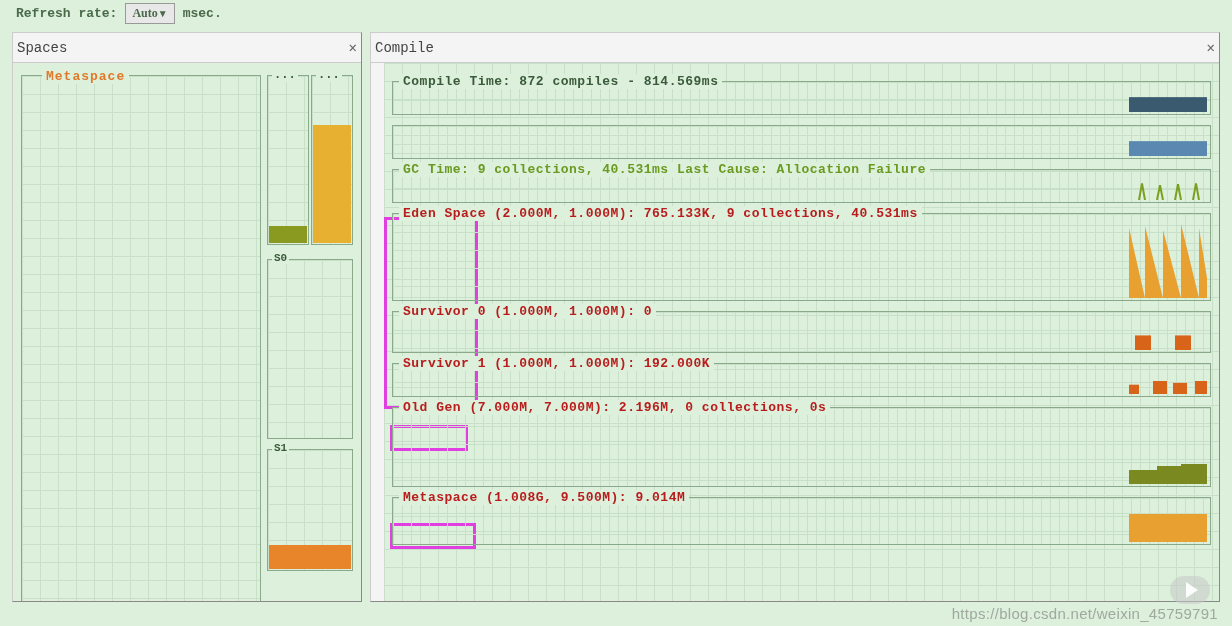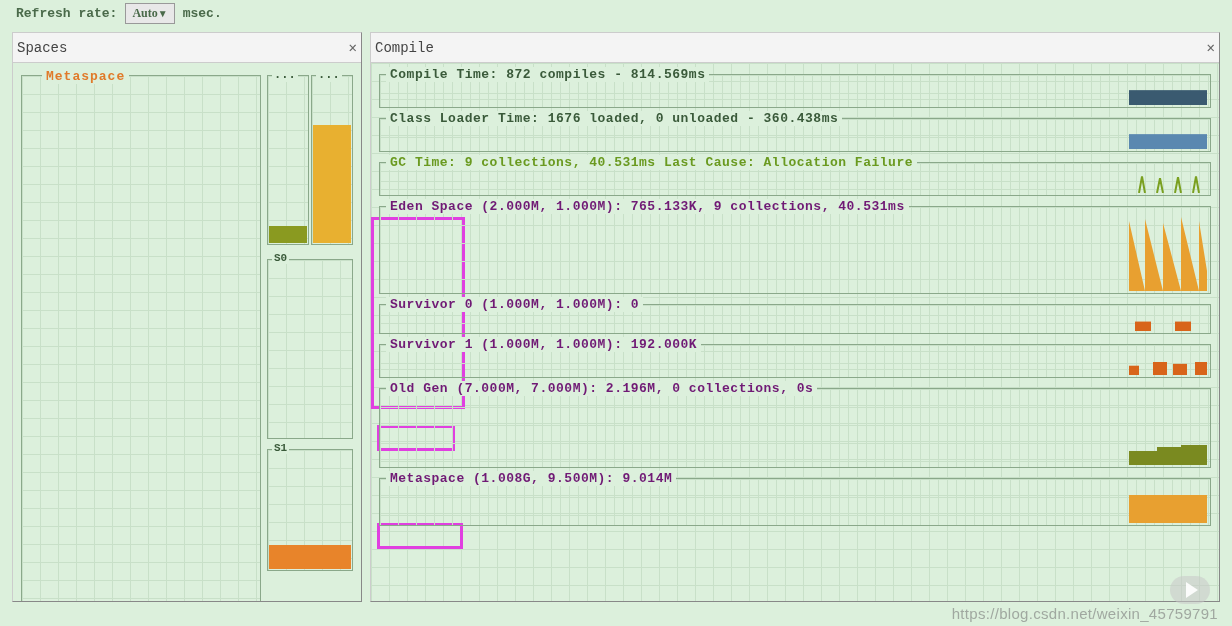--- a/index.html
+++ b/index.html
@@ -124,41 +124,41 @@
   .bar-fill {
     position: absolute;
     bottom: 1px;
     left: 1px;
     right: 1px;
     background: #e8b030;
   }
   .bar-fill-green { background: #8a9a20; }
   .bar-fill-orange2 { background: #e8842a; }
   
-  .graphs-body { padding: 1px 8px; }
+  .graphs-body { padding: 8px 8px; margin-left: 13px; }
   .graph-row {
     border: 1px solid #8aa88a;
     position: relative;
     margin-bottom: 6px;
     margin-top: 10px;
     height: 34px;
   }
   .graph-row .label {
     position: absolute;
     top: -8px;
     left: 6px;
     background: #dcf0dc;
     padding: 0 4px;
     font-size: 13px;
     letter-spacing: 0.5px;
     white-space: nowrap;
   }
   .lbl-blue { color: #3a5a3a; }
   .lbl-green { color: #6a9a20; }
-  .lbl-orange { color: #701a75; }
+  .lbl-orange { color: #b91c1c; }
   
   .mini-chart {
     position: absolute;
     right: 3px;
     bottom: 2px;
     top: 4px;
     width: 78px;
   }
   .mini-chart svg { width: 100%; height: 100%; display: block; }
   
@@ -254,21 +254,20 @@
       <div class="highlight" style="left:6px; top:460px; width:86px; height:26px;"></div>
     <div class="graph-row grid-bg" style="height: 34px;">
           <div class="label lbl-blue">Compile Time: 872 compiles - 814.569ms</div>
           <div class="mini-chart">
             <svg viewBox="0 0 78 28" preserveAspectRatio="none">
               <rect x="0" y="12" width="78" height="16" fill="#3a5a70"></rect>
             </svg>
           </div>
         </div>
         <div class="graph-row grid-bg" style="height: 34px;">
-          <div class="label lbl-blue">Class Loader Time: 1676 loaded, 0 unloaded - 360.438ms</div>
           <div class="mini-chart">
             <svg viewBox="0 0 78 28" preserveAspectRatio="none">
               <rect x="0" y="12" width="78" height="16" fill="#5a88b0"></rect>
             </svg>
           </div>
         </div>
         <div class="graph-row grid-bg" style="height: 34px;">
           <div class="label lbl-green">GC Time: 9 collections, 40.531ms Last Cause: Allocation Failure</div>
           <div class="mini-chart">
             <svg viewBox="0 0 78 28" preserveAspectRatio="none">
@@ -277,21 +276,21 @@
           </div>
         </div>
         <div class="graph-row grid-bg" style="height: 88px;">
           <div class="label lbl-orange">Eden Space (2.000M, 1.000M): 765.133K, 9 collections, 40.531ms</div>
           <div class="mini-chart">
             <svg viewBox="0 0 78 80" preserveAspectRatio="none">
               <path d="M0 80 L0 10 L16 80 L16 8 L34 80 L34 12 L52 80 L52 6 L70 80 L70 10 L78 60 L78 80 Z" fill="#e8a030"></path>
             </svg>
           </div>
         </div>
-        <div class="graph-row grid-bg" style="height: 30px;">
+        <div class="graph-row grid-bg" style="height: 42px;">
           <div class="label lbl-orange">Survivor 0 (1.000M, 1.000M): 0</div>
           <div class="mini-chart">
             <svg viewBox="0 0 78 28" preserveAspectRatio="none">
               <rect x="6" y="16" width="16" height="12" fill="#d8641a"></rect>
               <rect x="46" y="16" width="16" height="12" fill="#d8641a"></rect>
             </svg>
           </div>
         </div>
         <div class="graph-row grid-bg" style="height: 34px;">
           <div class="label lbl-orange">Survivor 1 (1.000M, 1.000M): 192.000K</div>

